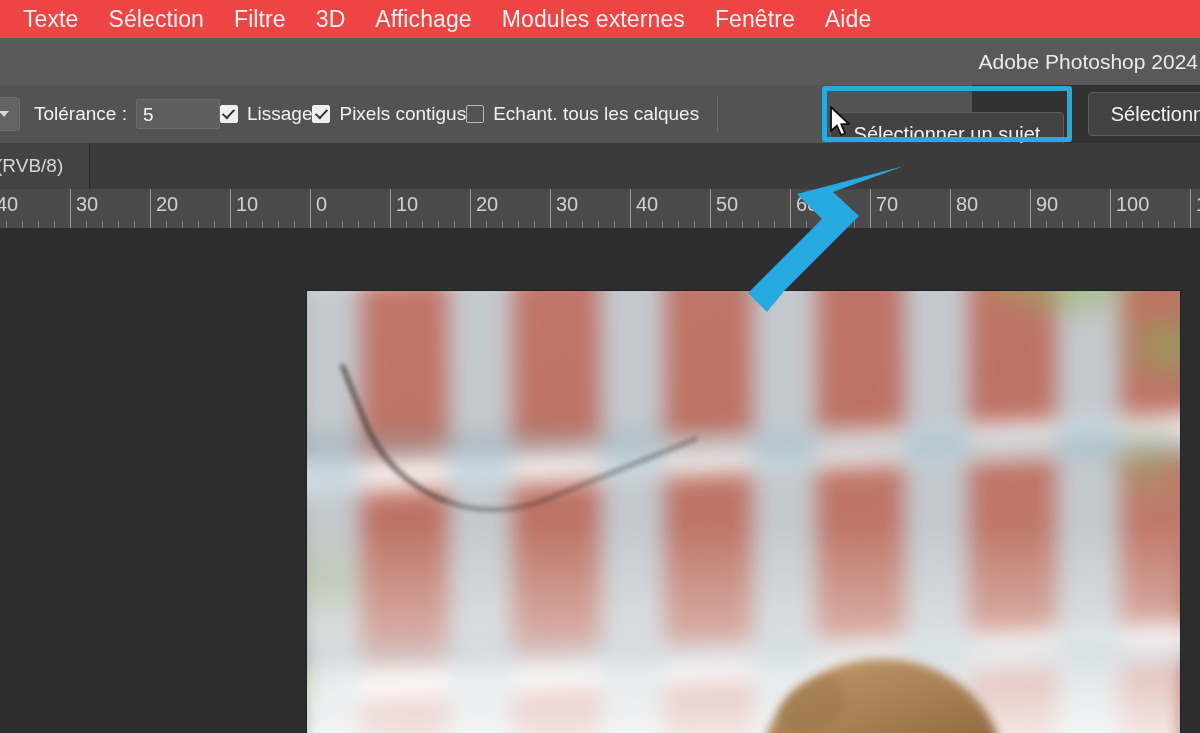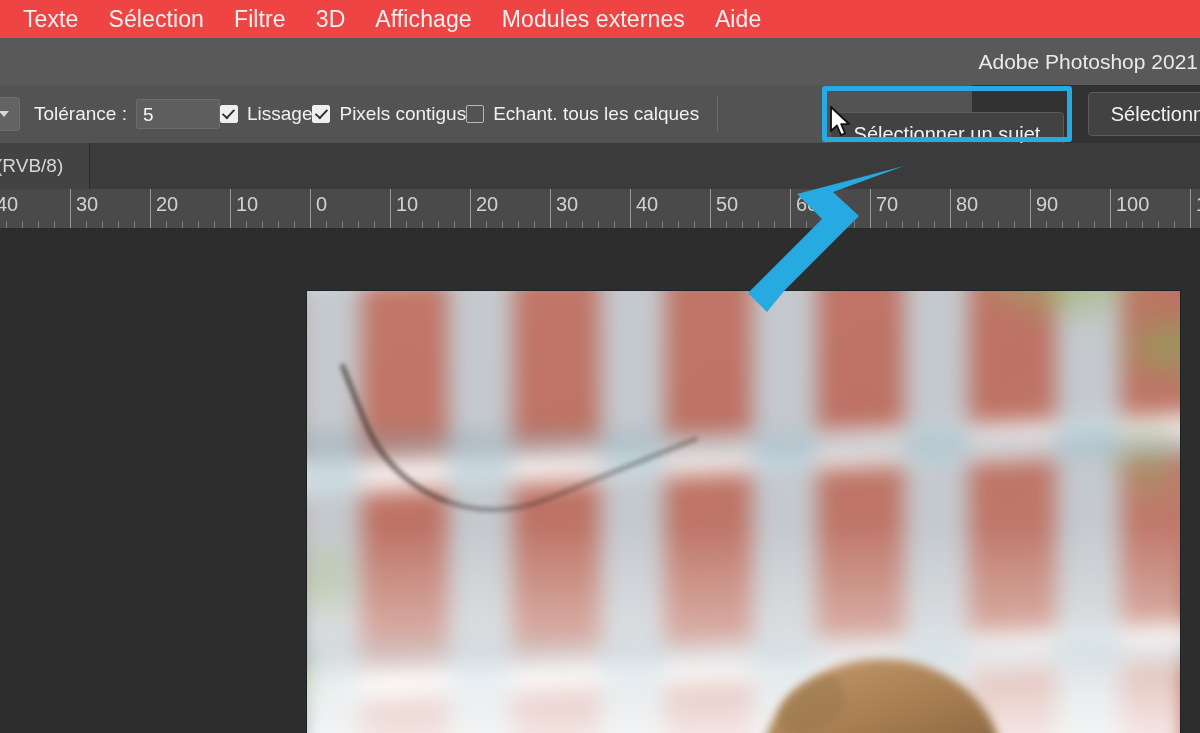--- a/index.html
+++ b/index.html
@@ -318,25 +318,26 @@
 
 <div id="app">
 
   <div class="menubar">
     <div class="menu-item">Texte</div>
     <div class="menu-item">Sélection</div>
     <div class="menu-item">Filtre</div>
     <div class="menu-item">3D</div>
     <div class="menu-item">Affichage</div>
     <div class="menu-item">Modules externes</div>
+    <div class="menu-item">Fenêtre</div>
     <div class="menu-item">Aide</div>
   </div>
 
   <div class="titlebar">
-    <div class="app-title">Adobe Photoshop 2021</div>
+    <div class="app-title">Adobe Photoshop 2024</div>
   </div>
 
   <div class="optionsbar">
 
     <div class="preset-dd">
       <span class="chev"></span>
     </div>
 
     <div class="opt-label">Tolérance :</div>
     <div class="tol-input">5</div>

